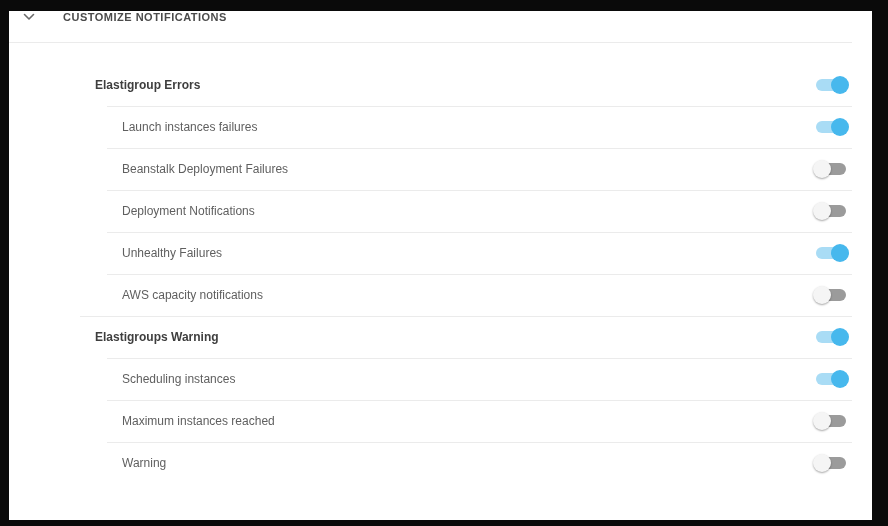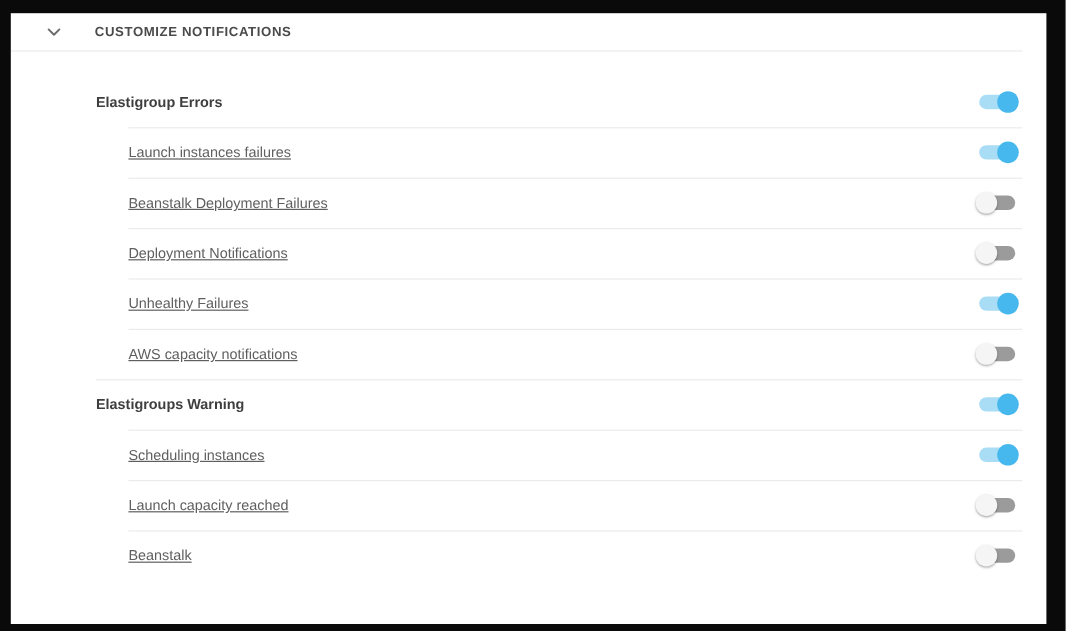--- a/index.html
+++ b/index.html
@@ -14,22 +14,20 @@
     position: absolute;
     left: 9px; top: 11px;
     width: 863px; height: 509px;
     background: var(--panel-bg, #ffffff);
     overflow: hidden;
   }
   .panel-header {
     position: relative;
     height: 32px;
     display: flex;
-    align-items: center;
-    padding-left: 16px;
   }
   .panel-header::after {
     content: '';
     position: absolute;
     left: 0; right: 20px; bottom: 0;
     height: 1px;
     background: var(--divider, #ebebeb);
   }
   .chevron {
     margin-left: 14px;
@@ -47,41 +45,42 @@
     color: var(--header-text, #4b4b4b);
   }
   .rows {
     padding-top: 21px;
   }
   .row {
     position: relative;
     height: 42px;
     display: flex;
     align-items: center;
+    padding-left: 15px;
   }
   .row::before {
     content: '';
     position: absolute;
     top: 0; right: 20px;
     height: 1px;
     background: var(--divider, #ebebeb);
   }
   .row.section::before { left: 71px; }
   .row.item::before { left: 98px; }
   .row.first::before { display: none; }
   .row .label {
     font-size: 12px;
     color: var(--item-text, #5f5f5f);
   }
   .row.section .label {
     font-weight: bold;
     color: var(--section-text, #3e3e3e);
     margin-left: 71px;
   }
-  .row.item .label { margin-left: 98px; text-decoration: underline; }
+  .row.item .label { margin-left: 98px; }
   .toggle {
     position: relative;
     margin-left: auto;
     margin-right: 24px;
     width: 34px; height: 18px;
     cursor: pointer;
     flex: 0 0 auto;
   }
   .toggle .track {
     position: absolute;
@@ -164,27 +163,27 @@
     </span>
   </div>
       <div class="row item on">
     <span class="label">Scheduling instances</span>
     <span class="toggle" role="switch" aria-checked="true">
       <span class="track"></span>
       <span class="knob"></span>
     </span>
   </div>
       <div class="row item off">
-    <span class="label">Launch capacity reached</span>
+    <span class="label">Maximum instances reached</span>
     <span class="toggle" role="switch" aria-checked="false">
       <span class="track"></span>
       <span class="knob"></span>
     </span>
   </div>
       <div class="row item off">
-    <span class="label">Beanstalk</span>
+    <span class="label">Warning</span>
     <span class="toggle" role="switch" aria-checked="false">
       <span class="track"></span>
       <span class="knob"></span>
     </span>
   </div>
     </div>
 </div>
 
 </body></html>

